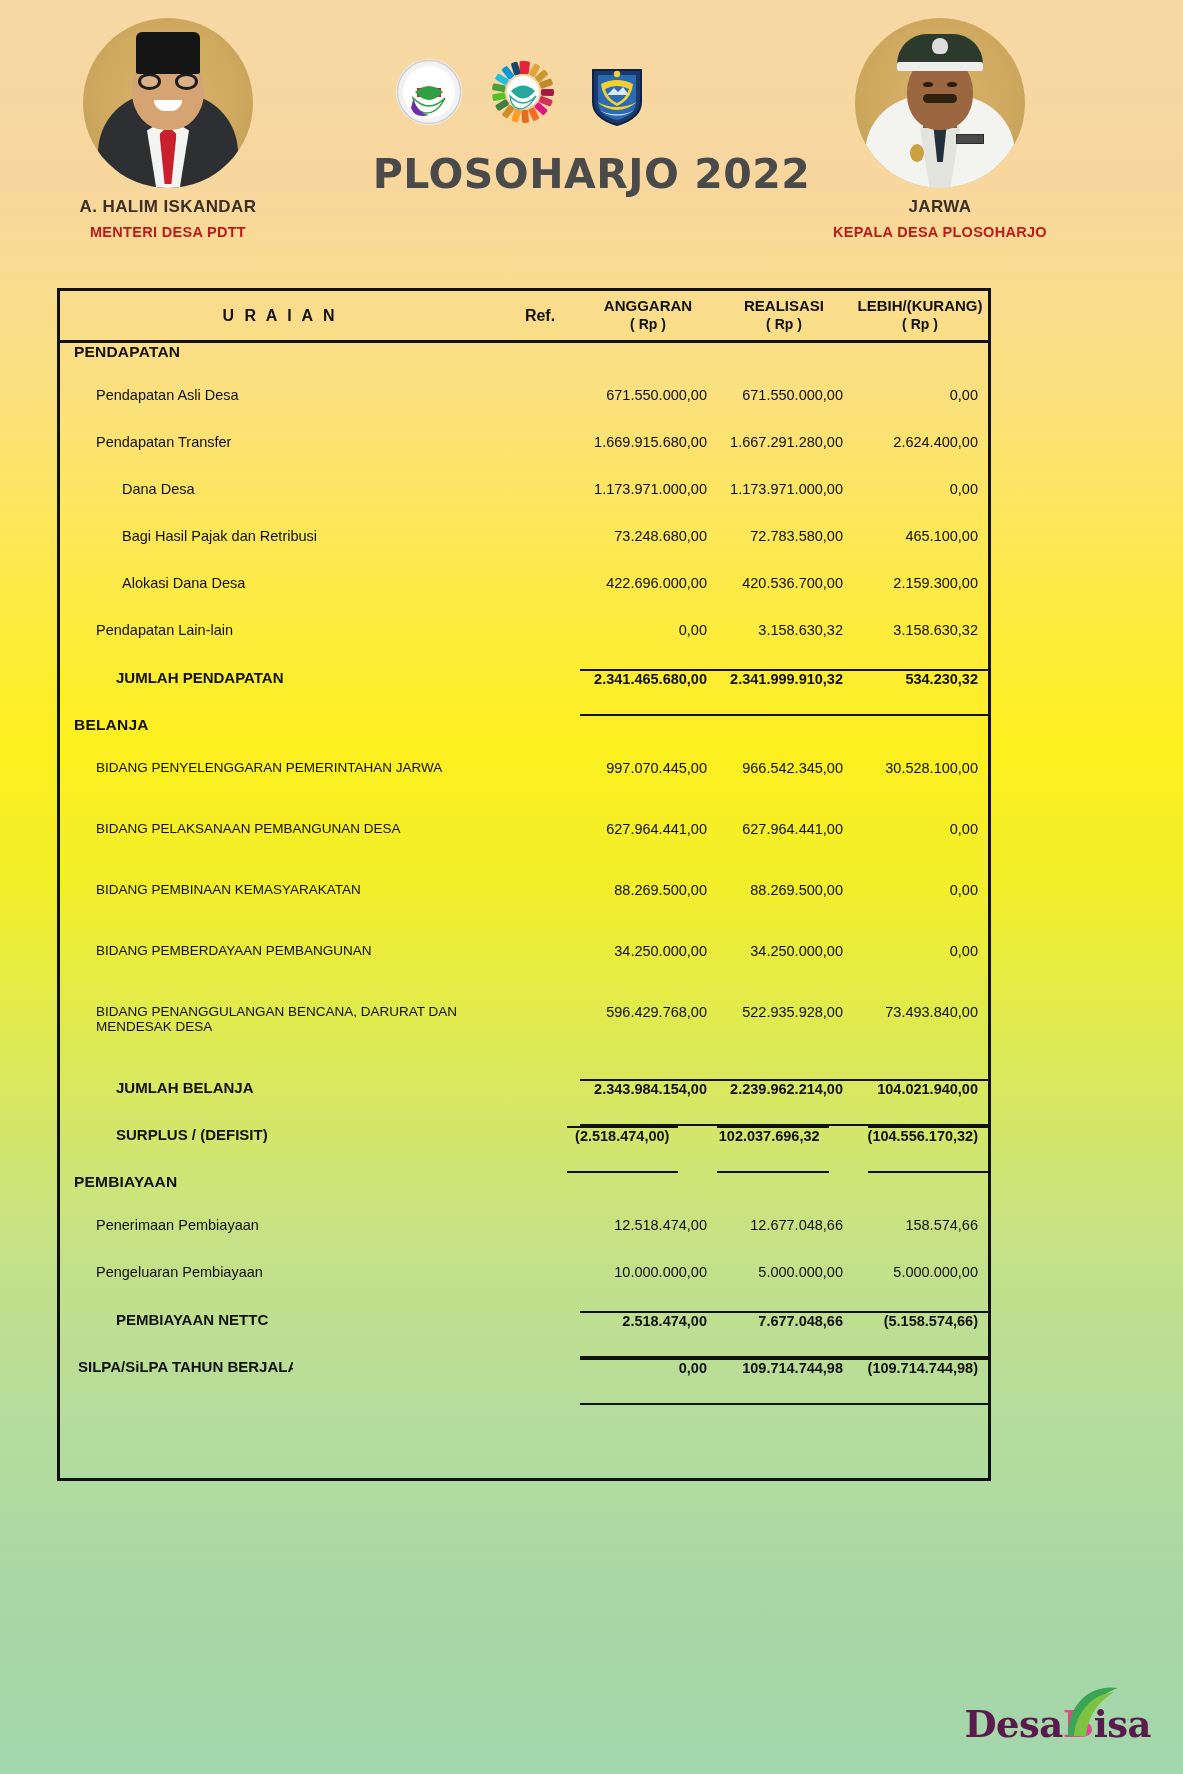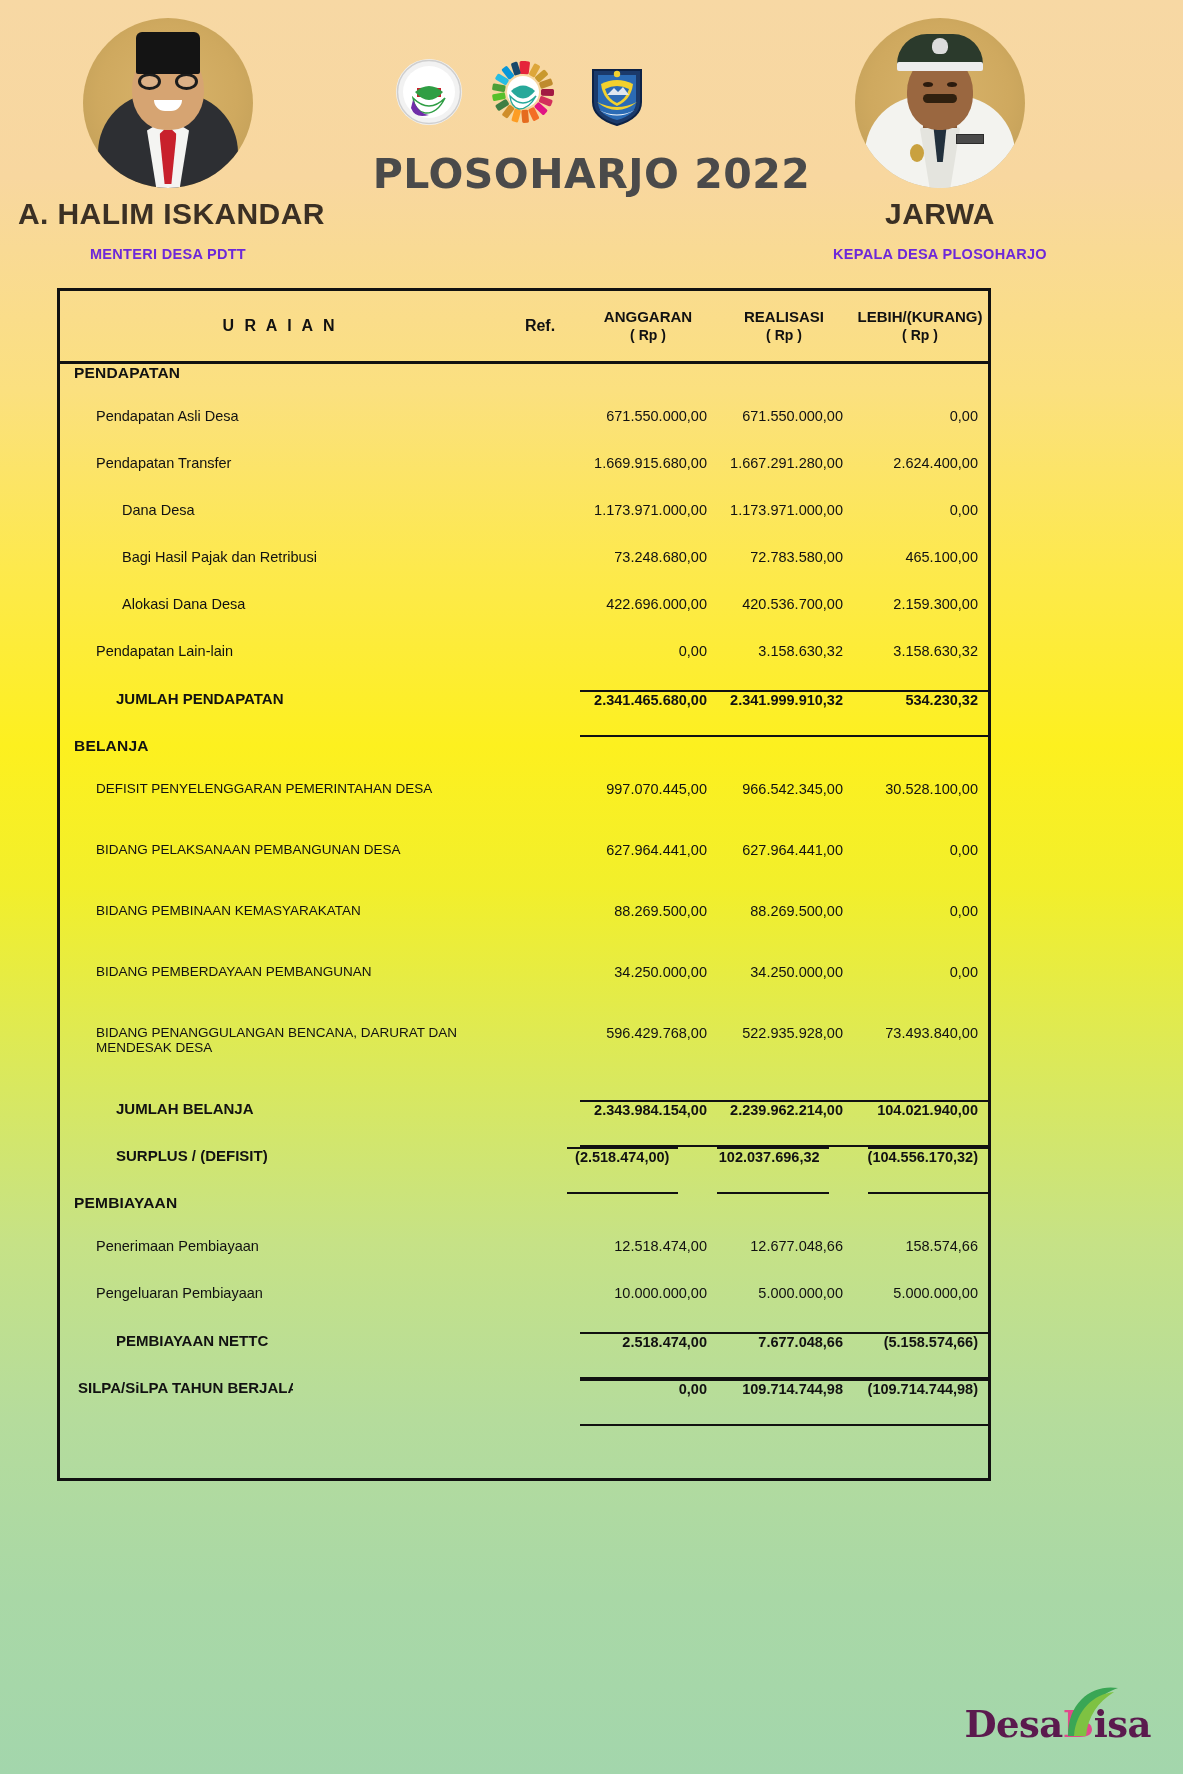--- a/index.html
+++ b/index.html
@@ -68,42 +68,42 @@
           width:86px;height:34px;background:#2b3a2c;border-radius:30px 30px 4px 4px;}
   .k-capband{position:absolute;left:50%;top:44px;transform:translateX(-50%);
           width:86px;height:9px;background:#ededed;border-radius:2px;}
   .k-capemb{position:absolute;left:50%;top:20px;transform:translateX(-50%);
           width:16px;height:16px;background:#dcdcdc;border-radius:50% 50% 40% 40%;}
   .k-must{position:absolute;left:50%;top:76px;transform:translateX(-50%);
           width:34px;height:9px;background:#30200f;border-radius:6px;}
   .k-eye{position:absolute;top:64px;width:10px;height:5px;background:#2b1a0d;border-radius:50%;}
   .k-eye.l{left:calc(50% - 17px);} .k-eye.r{left:calc(50% + 7px);}
 
-  .p-name{font-size:30px;font-weight:bold;color:#3b3024;letter-spacing:.4px;margin-top:9px;white-space:nowrap;}
-  .p-role{font-size:14.5px;font-weight:bold;color:#6d28d9;letter-spacing:.3px;margin-top:15px;white-space:nowrap;}
+  .p-name{font-size:17px;font-weight:bold;color:#3b3024;letter-spacing:.4px;margin-top:9px;white-space:nowrap;}
+  .p-role{font-size:14.5px;font-weight:bold;color:#b91c1c;letter-spacing:.3px;margin-top:7px;white-space:nowrap;}
 
   .logos{position:absolute;left:395px;top:58px;display:flex;gap:26px;align-items:center;}
   .logo{width:68px;height:68px;position:relative;}
   .logo svg{display:block;}
 
   .title-block{position:absolute;left:0;top:148px;width:1183px;text-align:center;}
   .title1{font-size:44px;font-weight:bold;letter-spacing:.5px;line-height:1.02;
           font-family:"DejaVu Sans", sans-serif;}
   .t-blue{color:#15688c;}
   .t-orange{color:#f58220;}
   .title2{font-size:41px;font-weight:bold;color:#4a4a4a;letter-spacing:.5px;margin-top:2px;
           font-family:"DejaVu Sans", sans-serif;}
 
   
   .table-frame{
     position:absolute;left:57px;top:288px;width:934px;height:1193px;
     border:3px solid #111;box-sizing:border-box;
   }
   .thead{
-    height:73px;border-bottom:3px solid #111;box-sizing:border-box;
+    height:52px;border-bottom:3px solid #111;box-sizing:border-box;
     display:flex;align-items:center;
   }
   .th{font-size:15px;font-weight:bold;color:#111;text-align:center;line-height:1.25;}
   .th .sub{font-weight:bold;font-size:14px;display:block;}
   .c-uraian{width:440px;letter-spacing:3px;text-align:center;font-size:16px;}
   .c-ref{width:80px;text-align:center;font-size:16px;}
   .c-num{width:136px;text-align:center;}
   .c-num.last{width:136px;}
 
   .rows{position:relative;}
@@ -308,21 +308,21 @@
           <div class="cell-num last">534.230,32</div>
         </div>
         <div class="row" style="height: 44px;">
           <div class="cell-label sect">BELANJA</div>
           <div class="cell-ref"></div>
           <div class="cell-num"></div>
           <div class="cell-num"></div>
           <div class="cell-num last"></div>
         </div>
         <div class="row" style="height: 61px;">
-          <div class="cell-label ind1 caps">DEFISIT PENYELENGGARAN PEMERINTAHAN DESA</div>
+          <div class="cell-label ind1 caps">BIDANG PENYELENGGARAN PEMERINTAHAN JARWA</div>
           <div class="cell-ref"></div>
           <div class="cell-num">997.070.445,00</div>
           <div class="cell-num">966.542.345,00</div>
           <div class="cell-num last">30.528.100,00</div>
         </div>
         <div class="row" style="height: 61px;">
           <div class="cell-label ind1 caps">BIDANG PELAKSANAAN PEMBANGUNAN DESA</div>
           <div class="cell-ref"></div>
           <div class="cell-num">627.964.441,00</div>
           <div class="cell-num">627.964.441,00</div>

